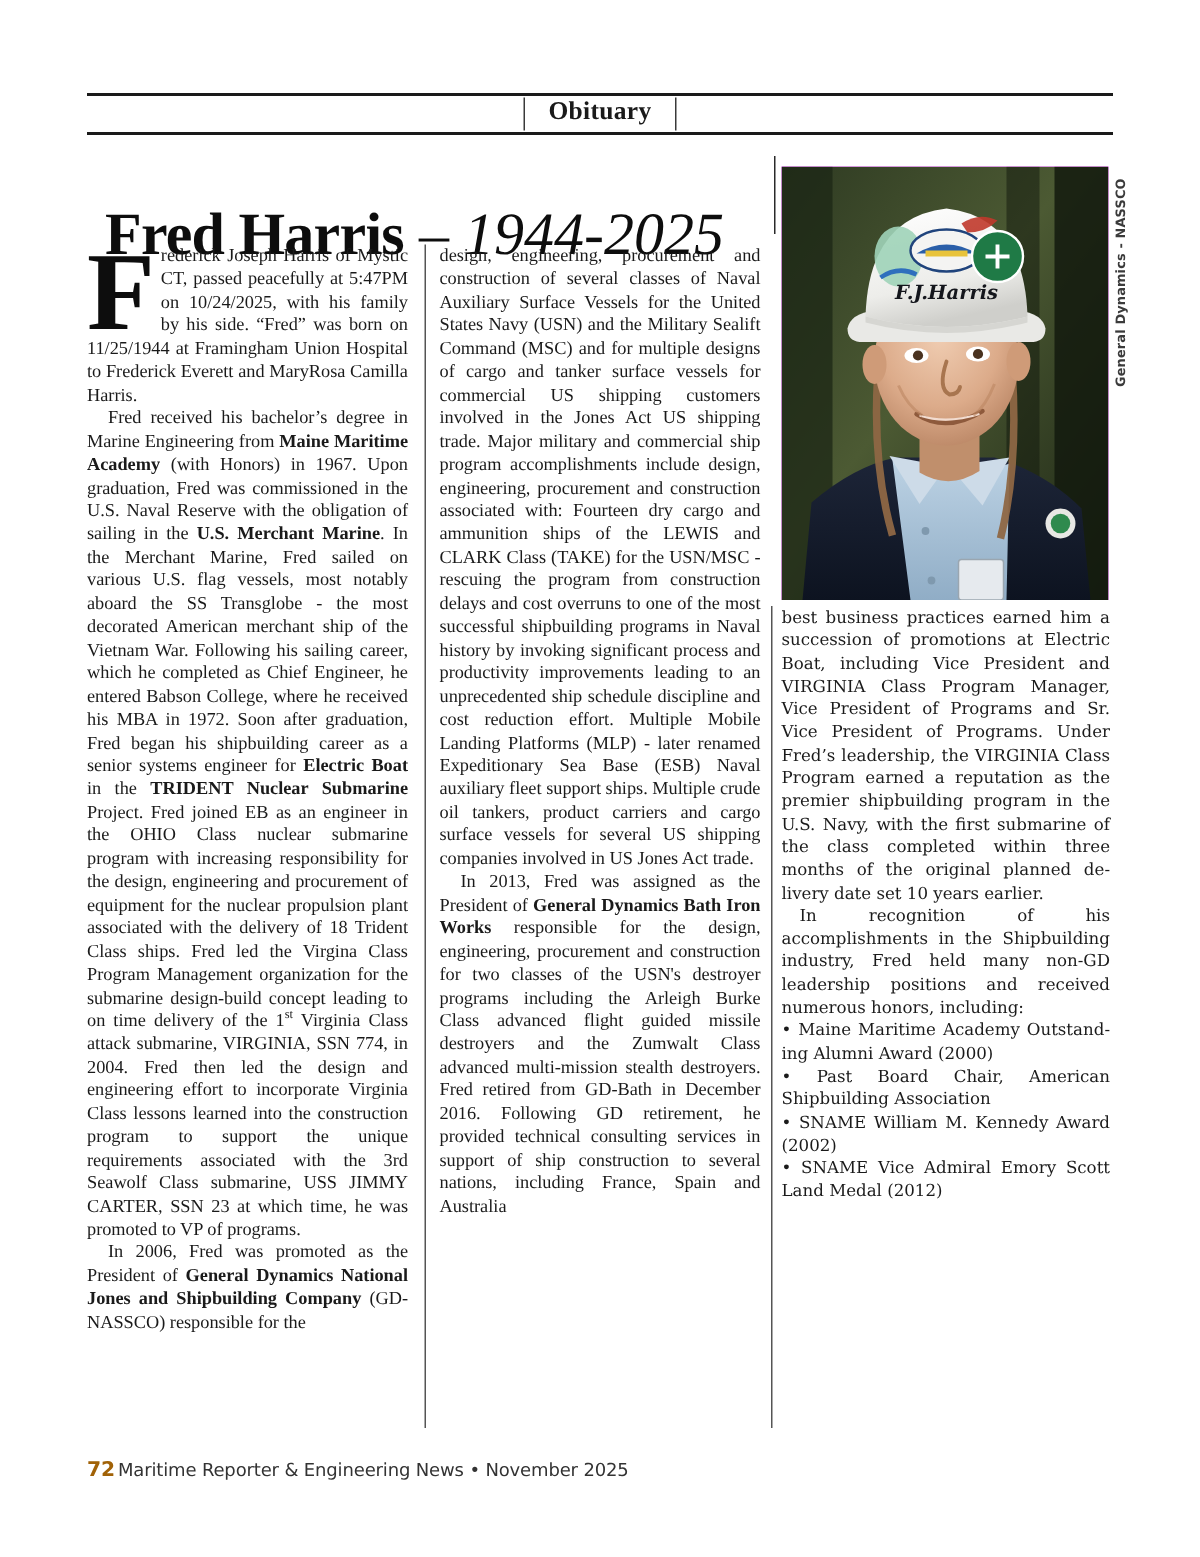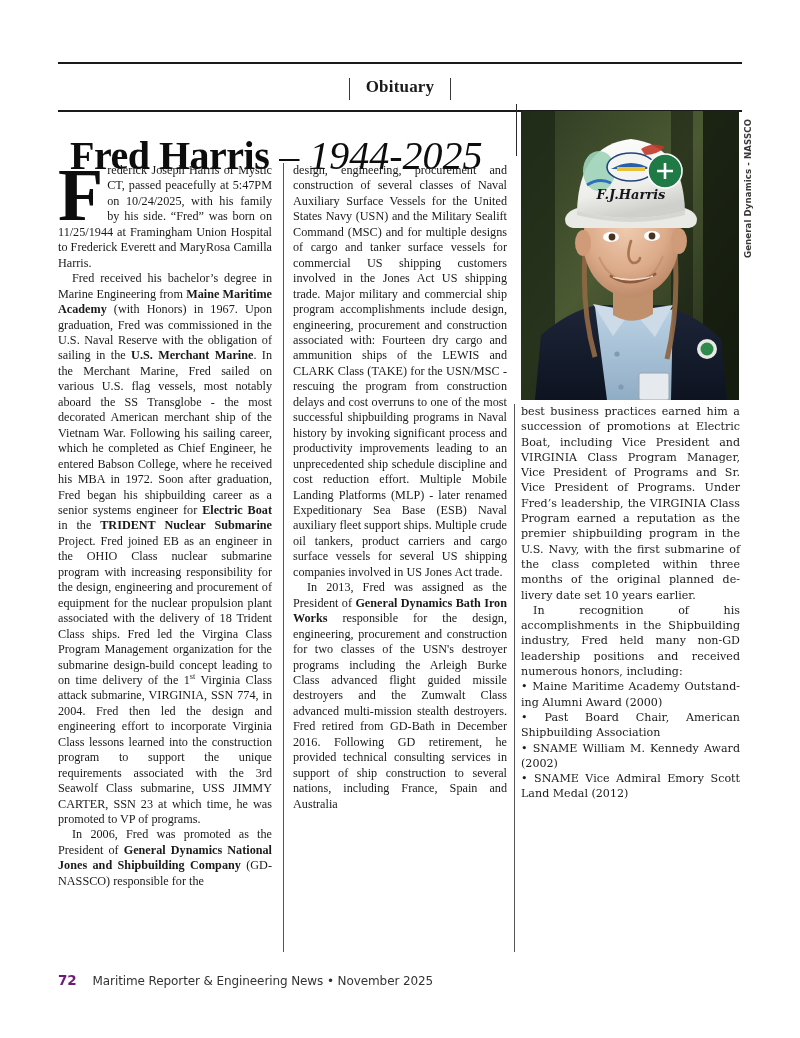--- a/index.html
+++ b/index.html
@@ -26,23 +26,22 @@
     left: 58px; top: 62px;
     width: 684px;
   }
   .masthead-rule {
     width: 100%;
     height: 2px;
     background: #1a1a1a;
   }
   .masthead-labelrow {
     position: relative;
-    height: 46px;
+    height: 24px;
     display: flex;
-    align-items: center;
     justify-content: center;
   }
   .section-label {
     font-family: "Liberation Serif", serif;
     font-weight: bold;
     font-size: 17px;
     letter-spacing: 0.2px;
     color: #1a1a1a;
     padding: 0 17px;
     position: relative;
@@ -172,22 +171,22 @@
     position: absolute;
     left: 58px; top: 972px;
     font-family: "DejaVu Sans", sans-serif;
     font-size: 12px;
     color: #333333;
     letter-spacing: -0.1px;
   }
   .footer .pagenum {
     font-weight: bold;
     font-size: 13.5px;
-    color: #701a75;
-    margin-right: 16px;
+    color: #a16207;
+    margin-right: 2px;
   }
 </style>
 </head>
 <body>
 
 <div class="page">
 
   <div class="masthead">
     <div class="masthead-rule"></div>
     <div class="masthead-labelrow">

